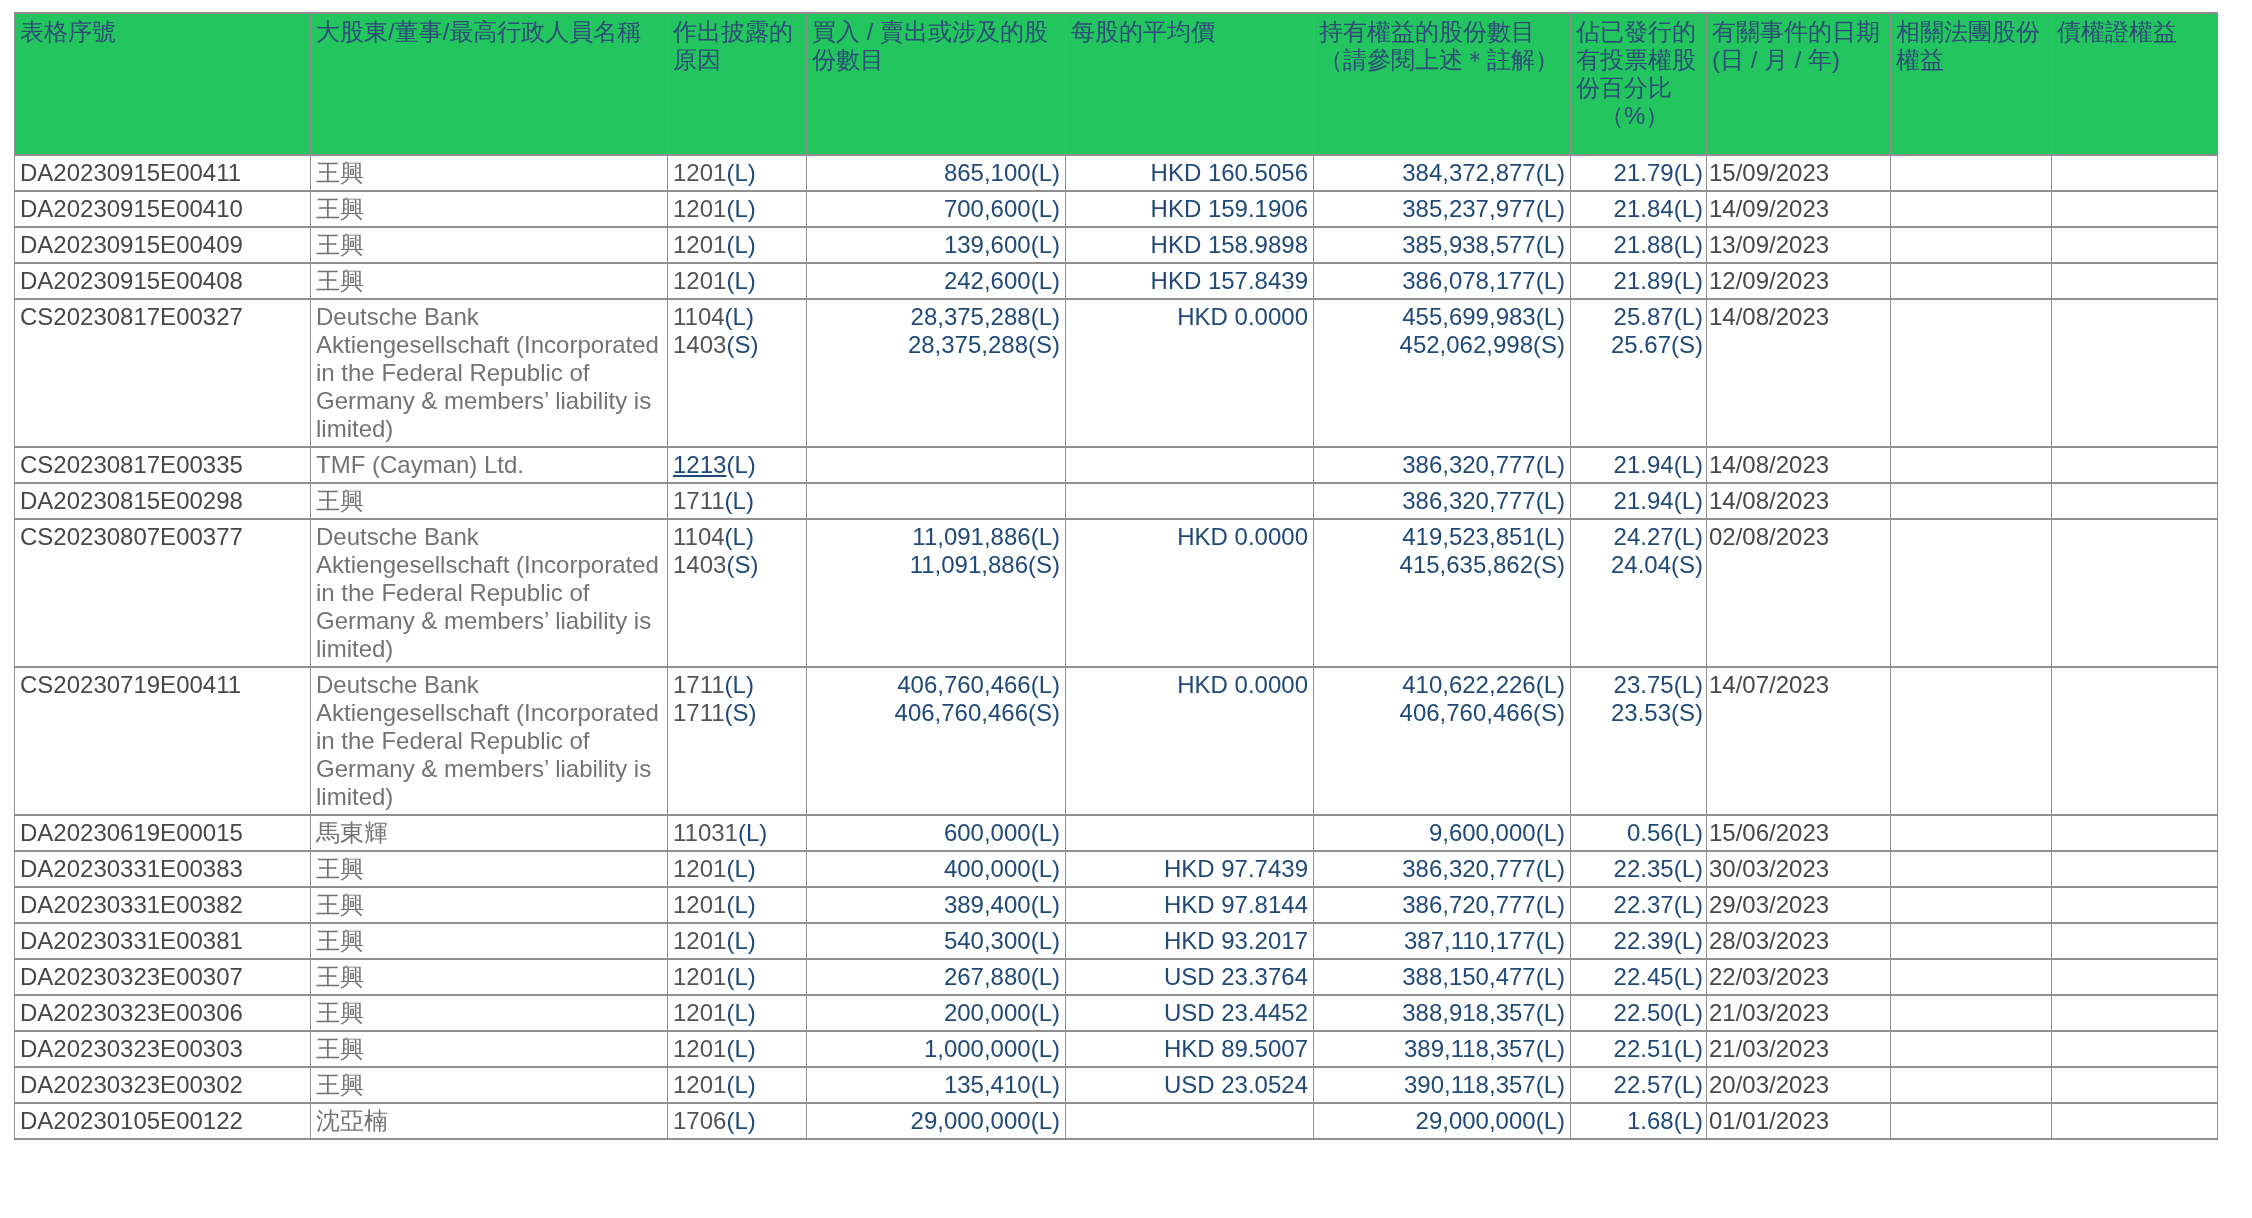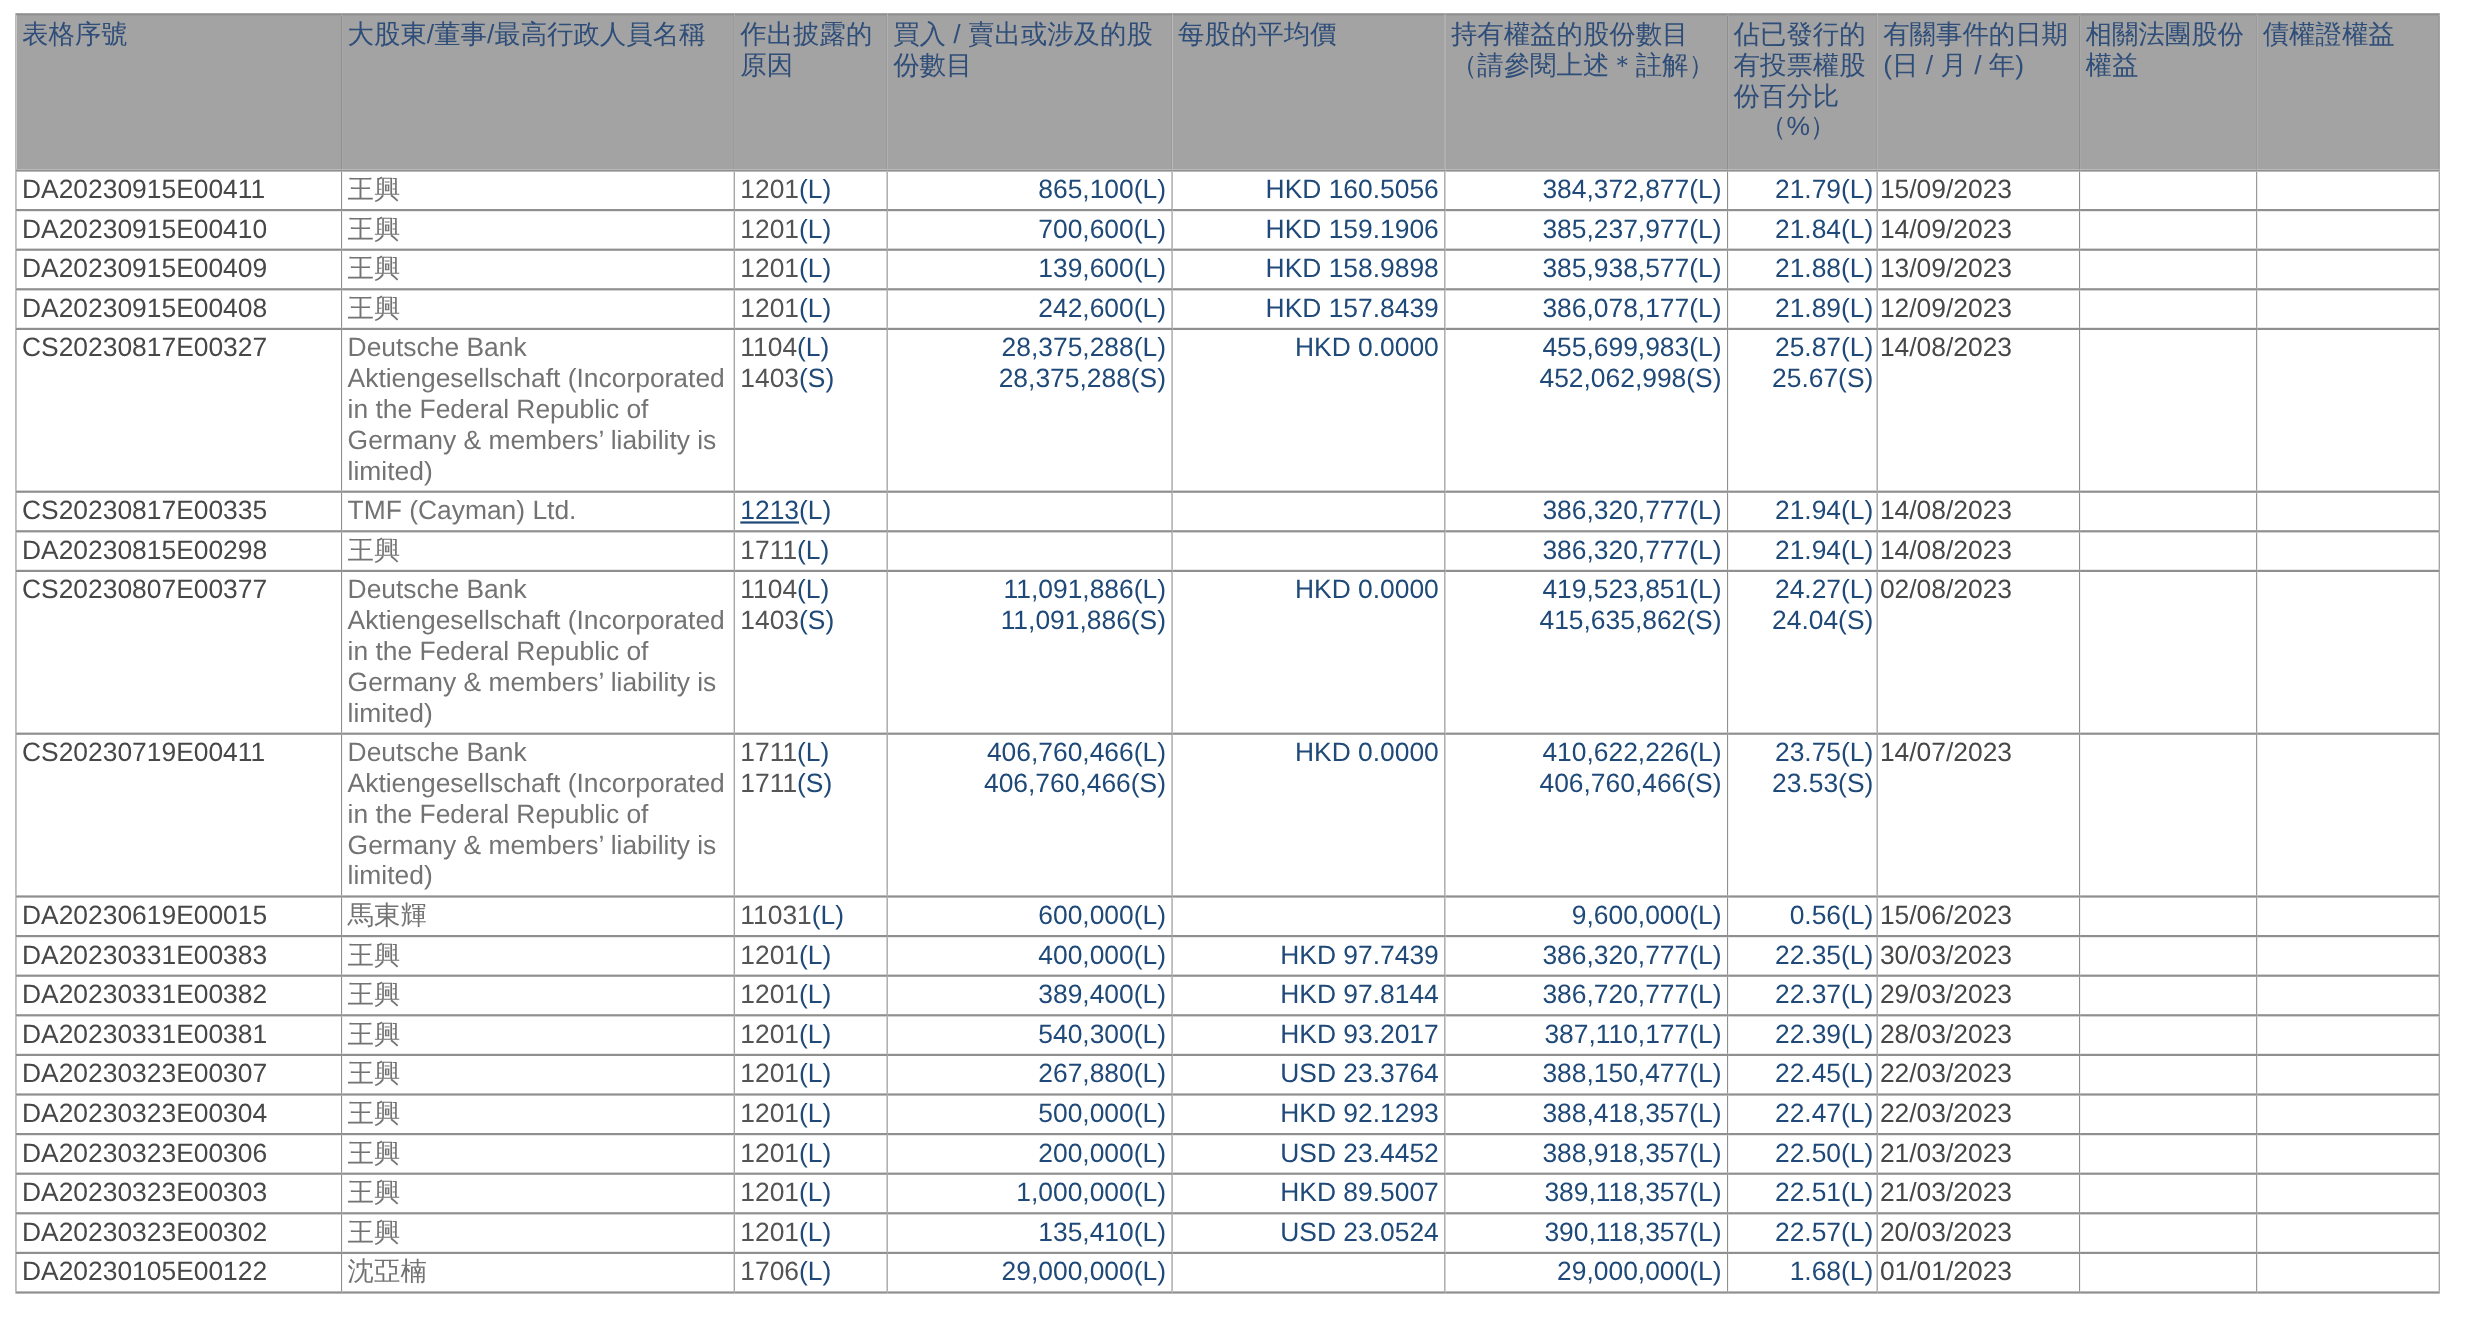--- a/index.html
+++ b/index.html
@@ -21,21 +21,21 @@
   th,td{
     border-style:solid;
     border-color:#8f8f8f;
     border-width:2px 1px;
     vertical-align:top;
     line-height:28px;
     padding:3px 5px;
     overflow:hidden;
   }
   thead th{
-    background:#a3a3a3;
+    background:#22c55e;
     color:#2e4d78;
     font-weight:normal;
     text-align:left;
     white-space:pre-line;
     height:132px;
     padding:4px 5px;
   }
   td{ background:#ffffff; }
   .c-serial{ color:#474747; }
   .c-name{ color:#737373; white-space:pre-line; }
@@ -306,34 +306,20 @@
           </td>
           <td class="c-num">267,880(L)</td>
           <td class="c-num">USD 23.3764</td>
           <td class="c-num">388,150,477(L)</td>
           <td class="c-num c-pct">22.45(L)</td>
           <td class="c-date">22/03/2023</td>
           <td></td>
           <td></td>
         </tr>
         <tr>
-          <td class="c-serial">DA20230323E00304</td>
-          <td class="c-name">王興</td>
-          <td class="c-reason">
-            <div class="reason-line"><span class="reason-code">1201</span><span class="reason-sfx">(L)</span></div>
-          </td>
-          <td class="c-num">500,000(L)</td>
-          <td class="c-num">HKD 92.1293</td>
-          <td class="c-num">388,418,357(L)</td>
-          <td class="c-num c-pct">22.47(L)</td>
-          <td class="c-date">22/03/2023</td>
-          <td></td>
-          <td></td>
-        </tr>
-        <tr>
           <td class="c-serial">DA20230323E00306</td>
           <td class="c-name">王興</td>
           <td class="c-reason">
             <div class="reason-line"><span class="reason-code">1201</span><span class="reason-sfx">(L)</span></div>
           </td>
           <td class="c-num">200,000(L)</td>
           <td class="c-num">USD 23.4452</td>
           <td class="c-num">388,918,357(L)</td>
           <td class="c-num c-pct">22.50(L)</td>
           <td class="c-date">21/03/2023</td>

